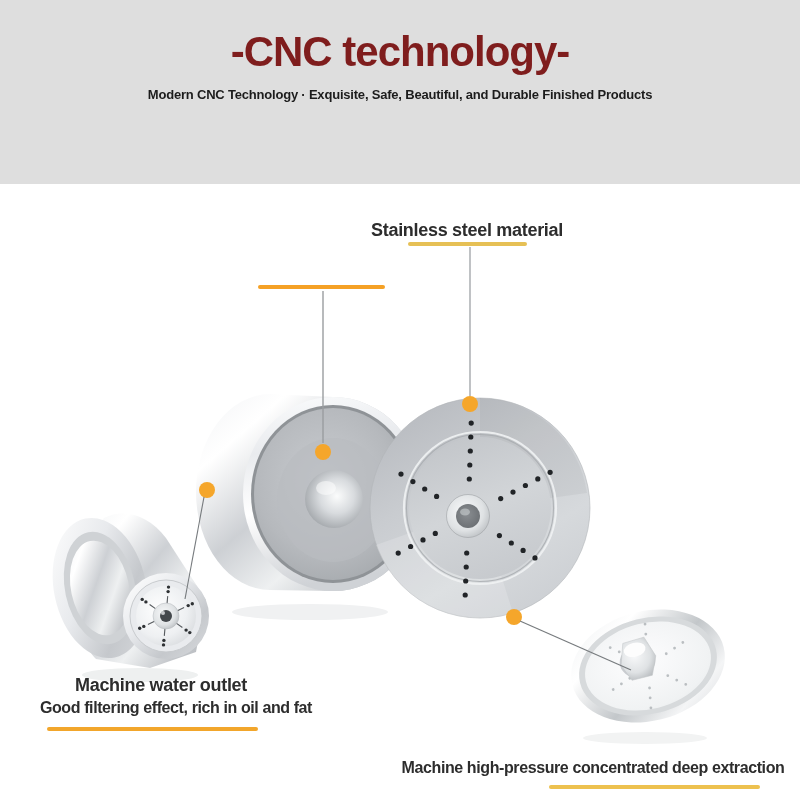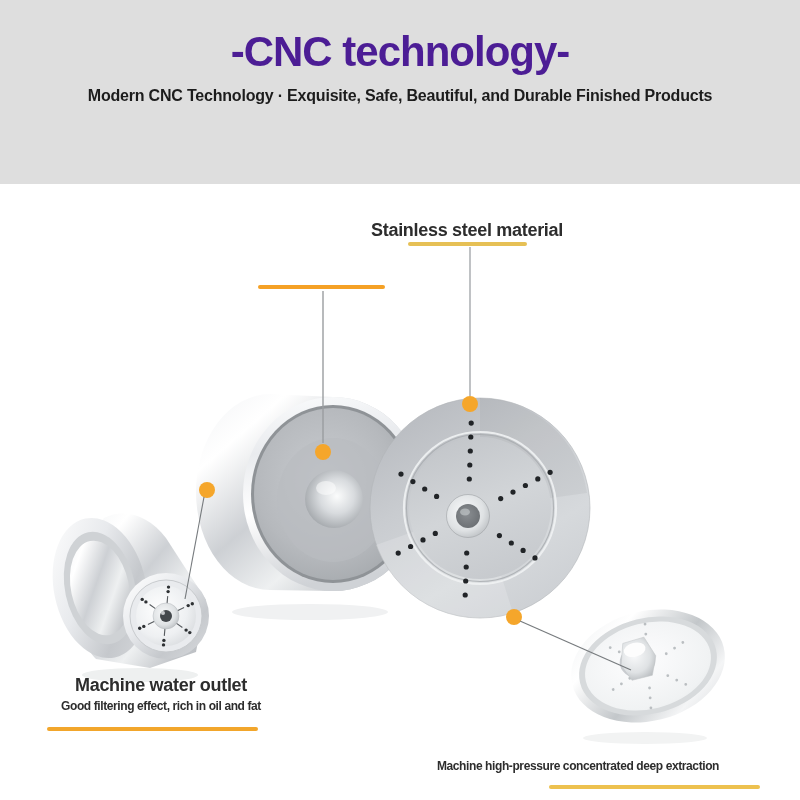--- a/index.html
+++ b/index.html
@@ -2,31 +2,31 @@
 <html><head>
 <meta charset="utf-8">
 <style>
   html,body{margin:0;padding:0;}
   body{font-family:"Liberation Sans","DejaVu Sans",sans-serif;}
   .stage{position:relative;width:800px;height:800px;background:#ffffff;overflow:hidden;}
 
   
   .header{position:absolute;left:0;top:0;width:800px;height:184px;background:#dedede;}
   .header h1{margin:30px 0 0;text-align:center;font-size:42px;font-weight:800;
-             letter-spacing:-1px;color:#4c1d95;line-height:1.05;}
-  .header p{margin:13px 0 0;text-align:center;font-size:16px;font-weight:700;
+             letter-spacing:-1px;color:#7f1d1d;line-height:1.05;}
+  .header p{margin:13px 0 0;text-align:center;font-size:13px;font-weight:700;
             letter-spacing:-0.2px;color:#1c1c1c;white-space:nowrap;}
 
   
   .product-svg{position:absolute;left:0;top:0;width:800px;height:800px;}
 
   
   .callout-label{position:absolute;transform:translateX(-50%);white-space:nowrap;
                  font-weight:700;color:#2d2d2d;font-size:18px;letter-spacing:-0.3px;}
-  .callout-sub{font-size:12px;letter-spacing:-0.4px;}
+  .callout-sub{font-size:16px;letter-spacing:-0.4px;margin-left:15px;}
   .lbl-stainless{left:467px;top:220px;}
   .lbl-design{left:323px;top:261px;}
   .lbl-outlet-1{left:161px;top:675px;}
   .lbl-outlet-2{left:161px;top:699px;}
   .lbl-inlet-1{left:578px;top:736px;}
   .lbl-inlet-2{left:578px;top:759px;}
 
   .underline{position:absolute;height:4px;border-radius:2px;background:#F5A125;}
   .ul-stainless{left:408px;top:242px;width:119px;height:3.5px;}
   .ul-design{left:258px;top:285px;width:127px;height:3.5px;}

